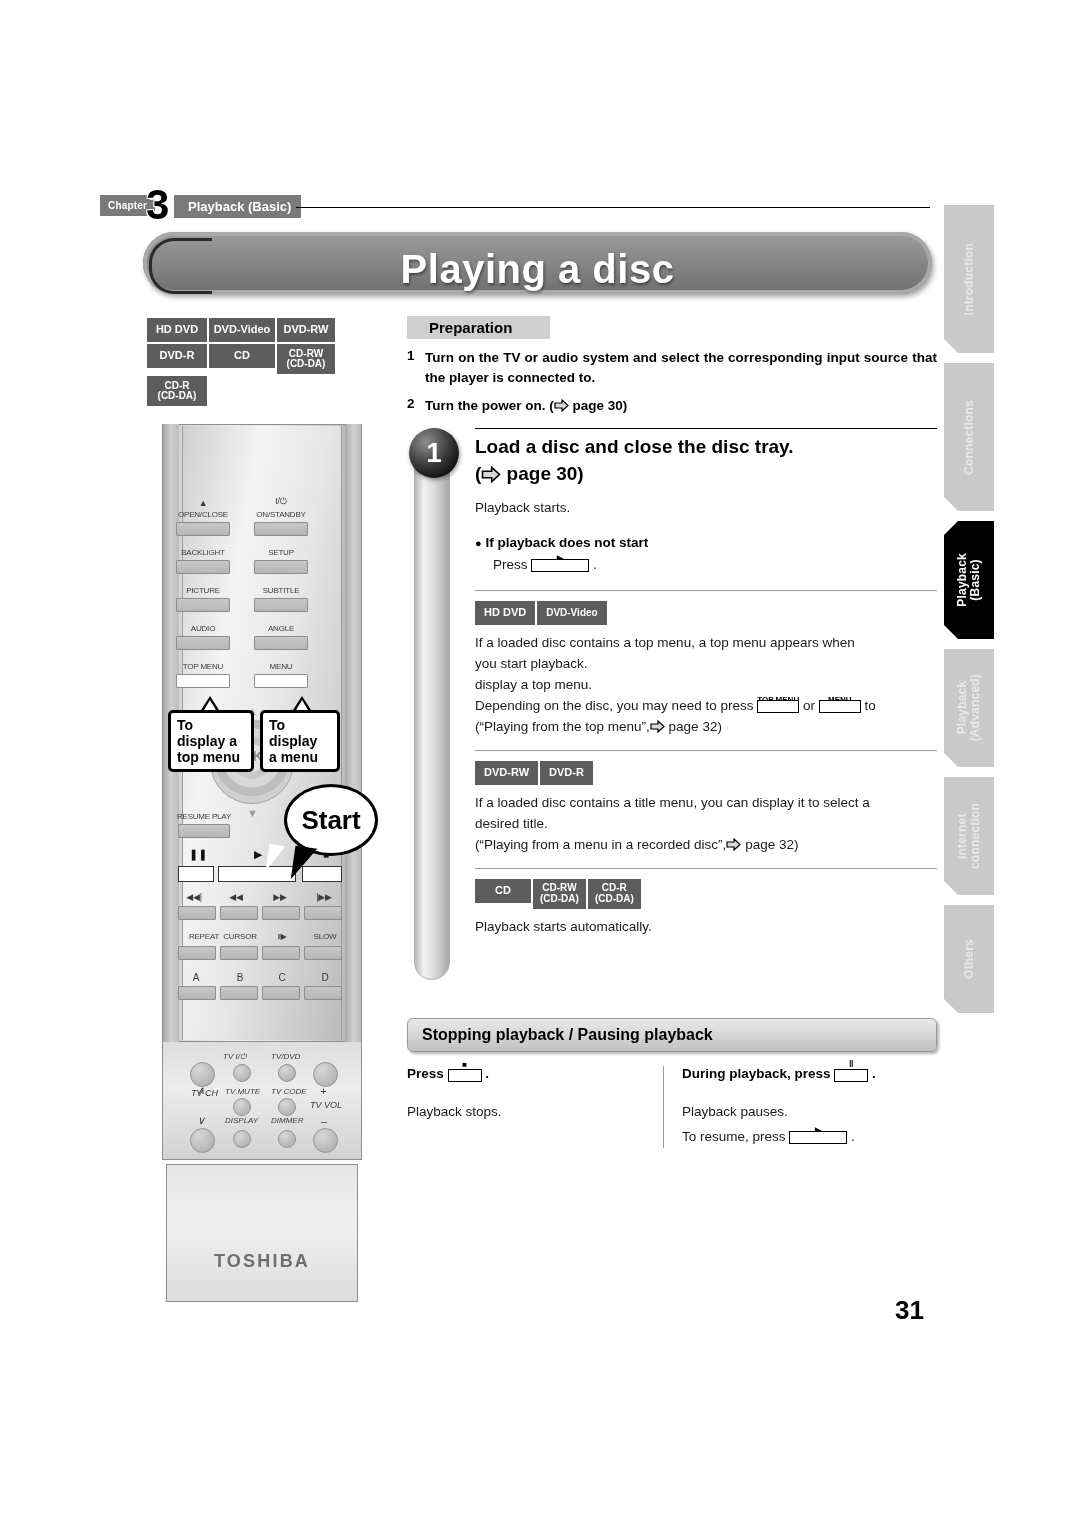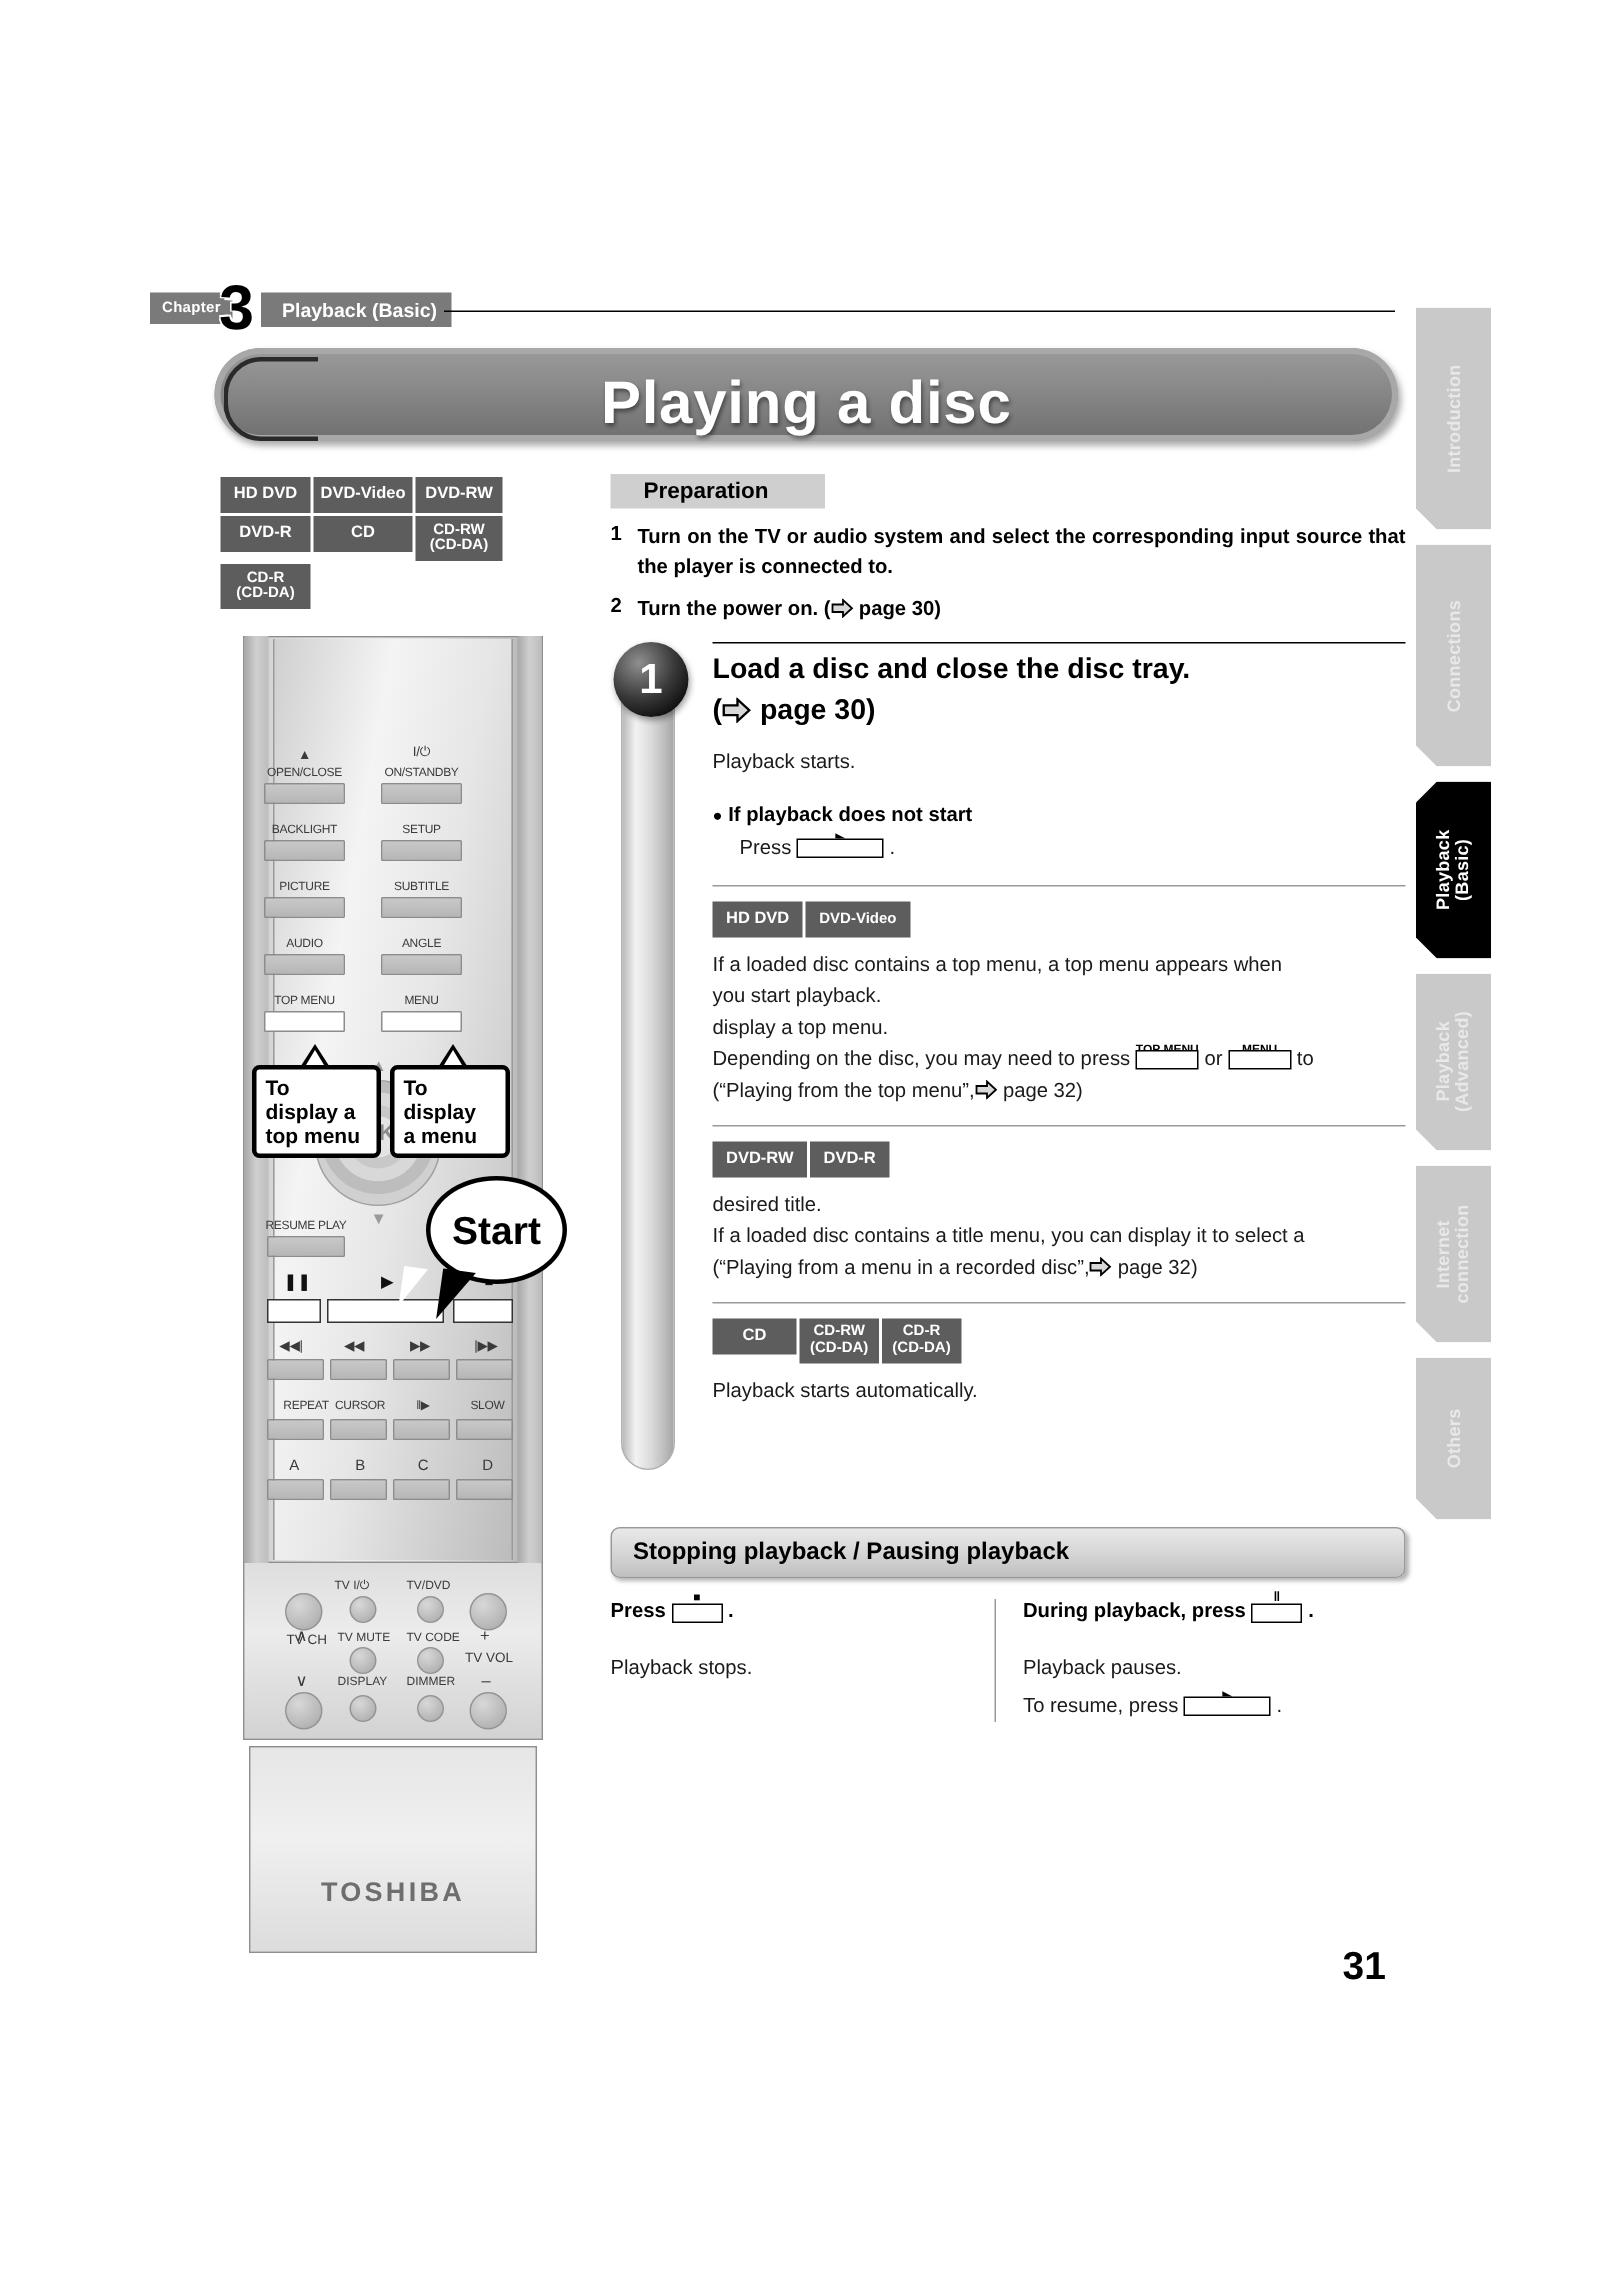--- a/index.html
+++ b/index.html
@@ -108,21 +108,21 @@
   }
   .rm-side-l { left:1px; } .rm-side-r { right:1px; }
   .rm-inner {
     position:absolute; left:20px; top:2px; width:160px; height:614px;
     background: linear-gradient(100deg,#cfcfcf 0%,#f4f4f4 30%,#e6e6e6 55%,#cfcfcf 80%,#bcbcbc 100%);
     border-left:1px solid #9a9a9a; border-right:1px solid #9a9a9a;
   }
   .rm-bottom {
     position:absolute; left:0; top:618px; width:200px; height:118px;
     background: linear-gradient(180deg,#dedede,#ececec 40%,#d2d2d2);
-    border:1px solid #8e8e8e; border-top:none;
+    border:1px solid #8e8e8e; border-top:none;font-style:italic;
   }
   .rm-foot {
     position:absolute; left:4px; top:740px; width:192px; height:138px;
     background: linear-gradient(180deg,#e6e6e6,#f0f0f0 45%,#dcdcdc);
     border:1px solid #8e8e8e;
   }
   #toshiba-logo {
     position:absolute; left:0; right:0; top:86px; text-align:center;
     font-size:18px; font-weight:bold; color:#6e6e6e; letter-spacing:2.2px;
   }
@@ -551,22 +551,22 @@
       </div>
     </div>
 
     <div class="hr-thin" style="width:462px; margin-top:12px"></div>
 
     <div>
       <div class="badge-row">
         <span class="badge">DVD-RW</span>
         <span class="badge">DVD-R</span>
       </div>
+      <div class="body-txt">If a loaded disc contains a title menu, you can display it to select a</div>
       <div class="body-txt">desired title.</div>
-      <div class="body-txt">If a loaded disc contains a title menu, you can display it to select a</div>
       <div class="body-txt">
         <span>(“Playing from a menu in a recorded disc”,</span><span class="arrow-ico"><svg width="15" height="13" viewBox="0 0 15 13">
               <path d="M1 4 L8 4 L8 1 L14 6.5 L8 12 L8 9 L1 9 Z" fill="#d8d8d8" stroke="#000" stroke-width="1.2"></path>
             </svg></span> <span>page 32)</span>
       </div>
     </div>
 
     <div class="hr-thin" style="width:462px; margin-top:12px"></div>
 
     <div>

